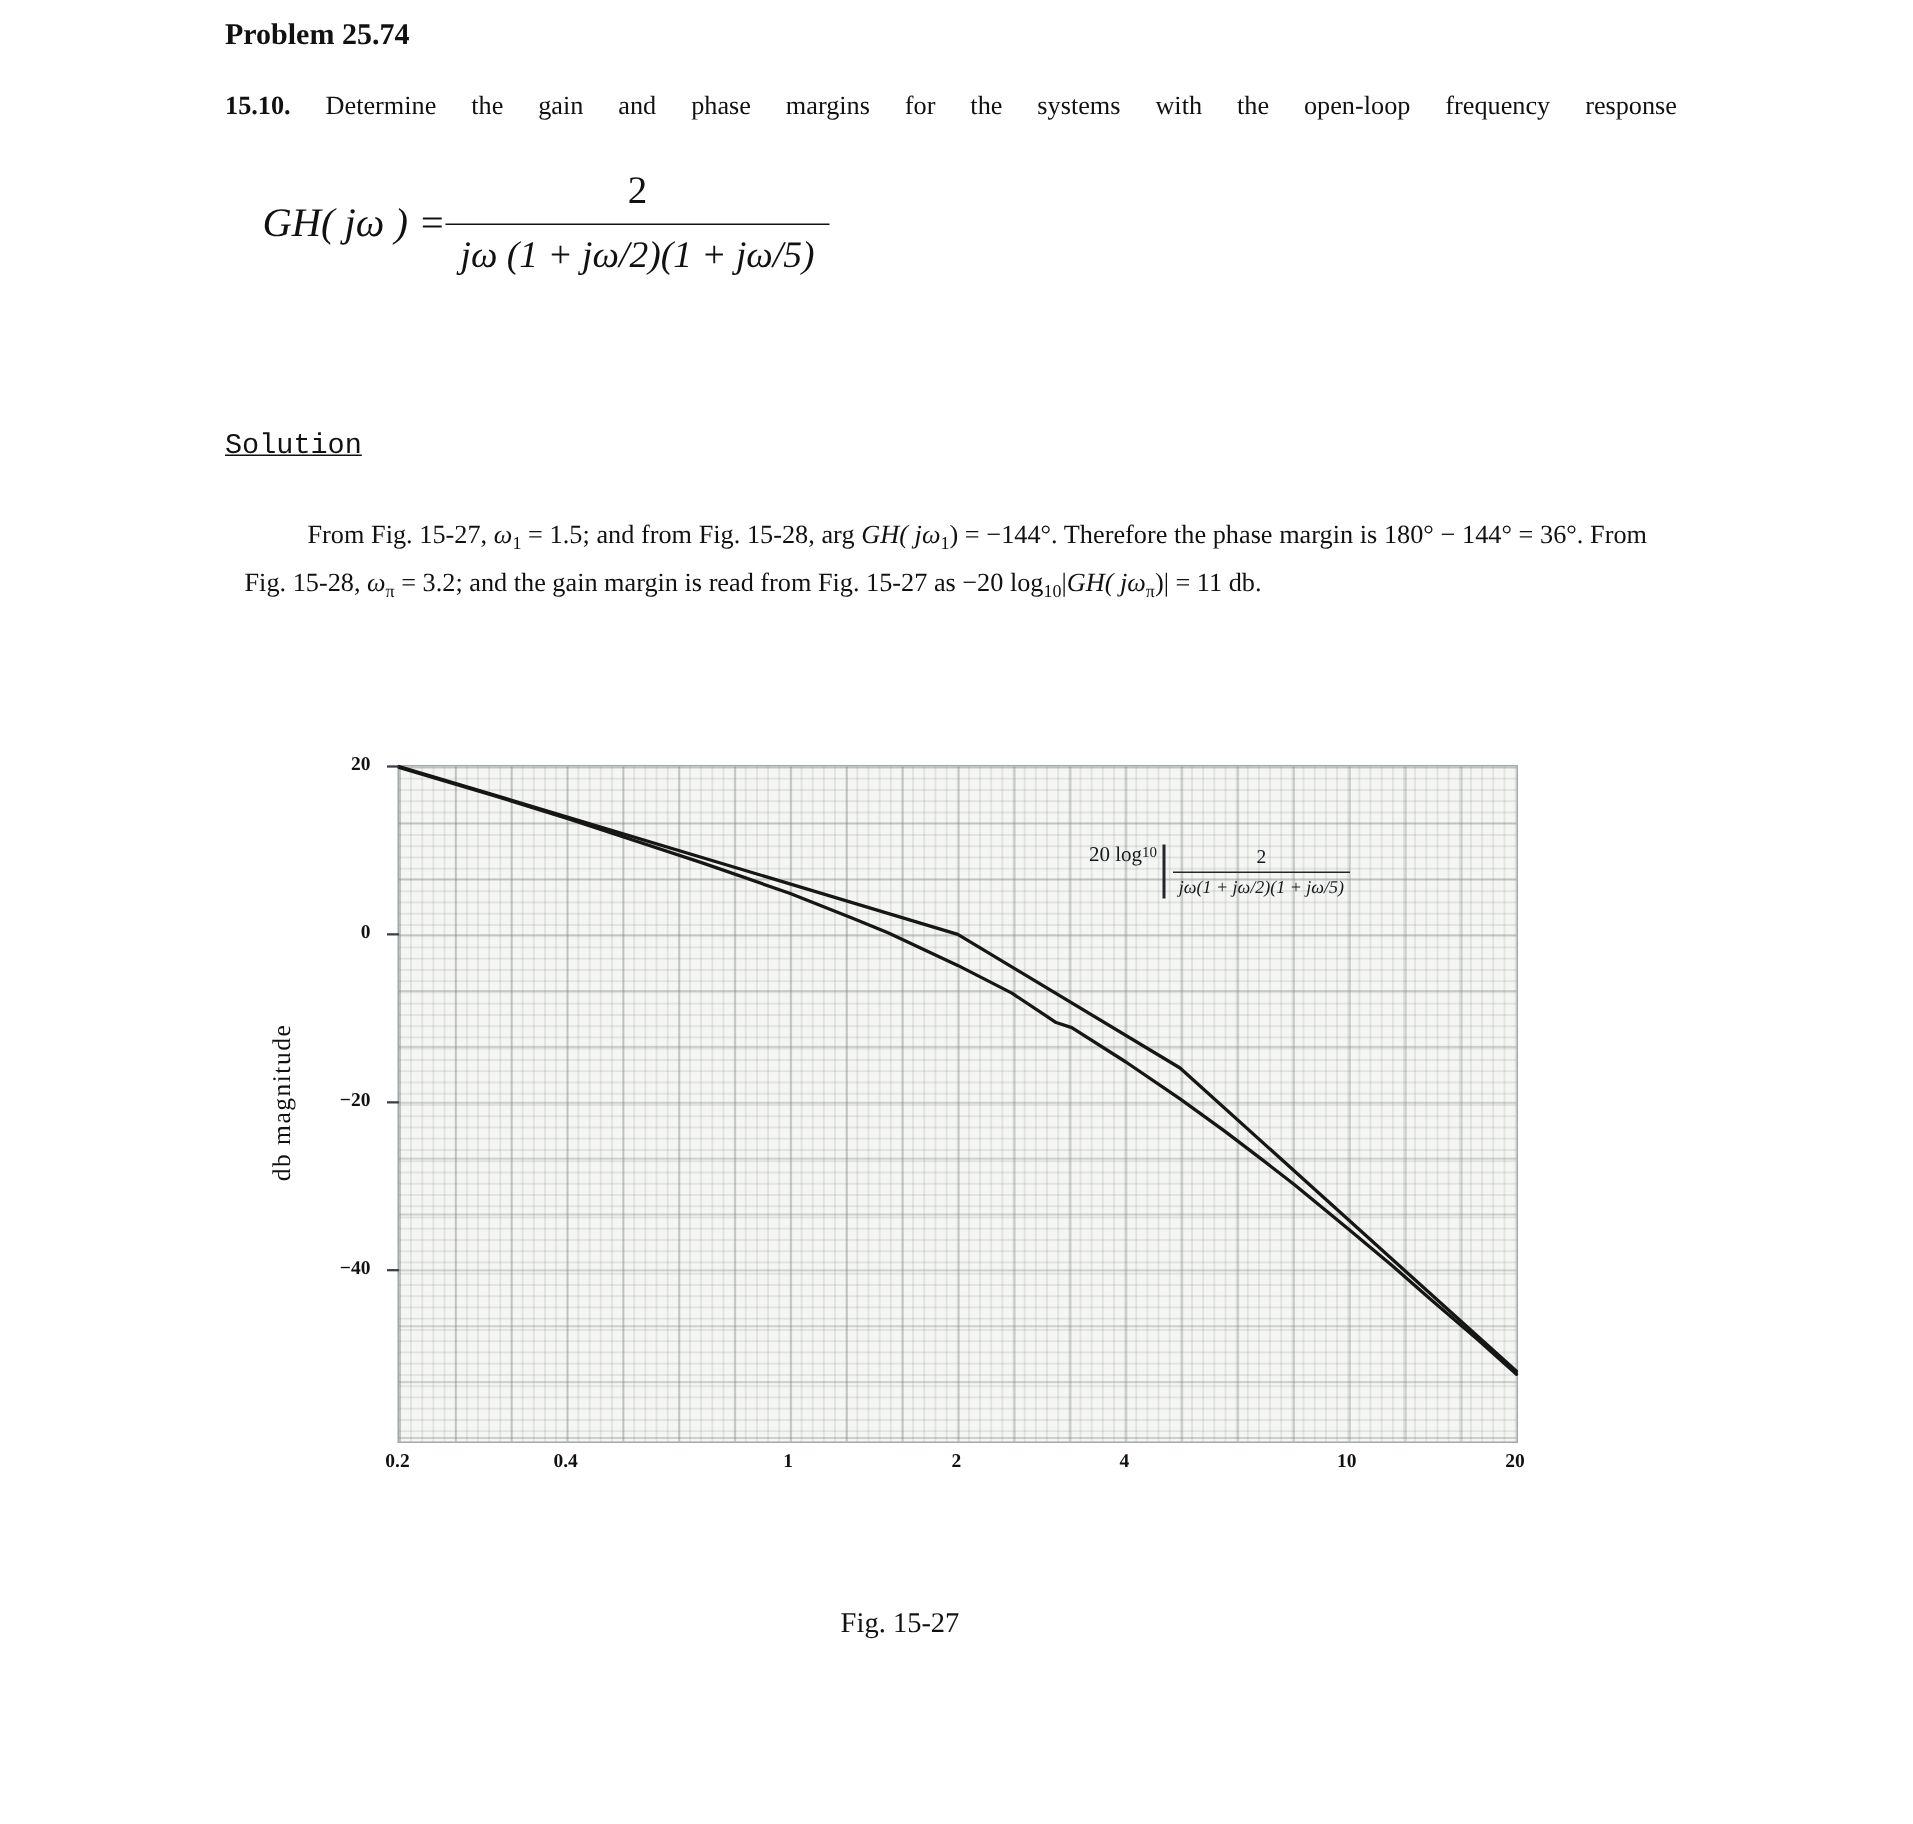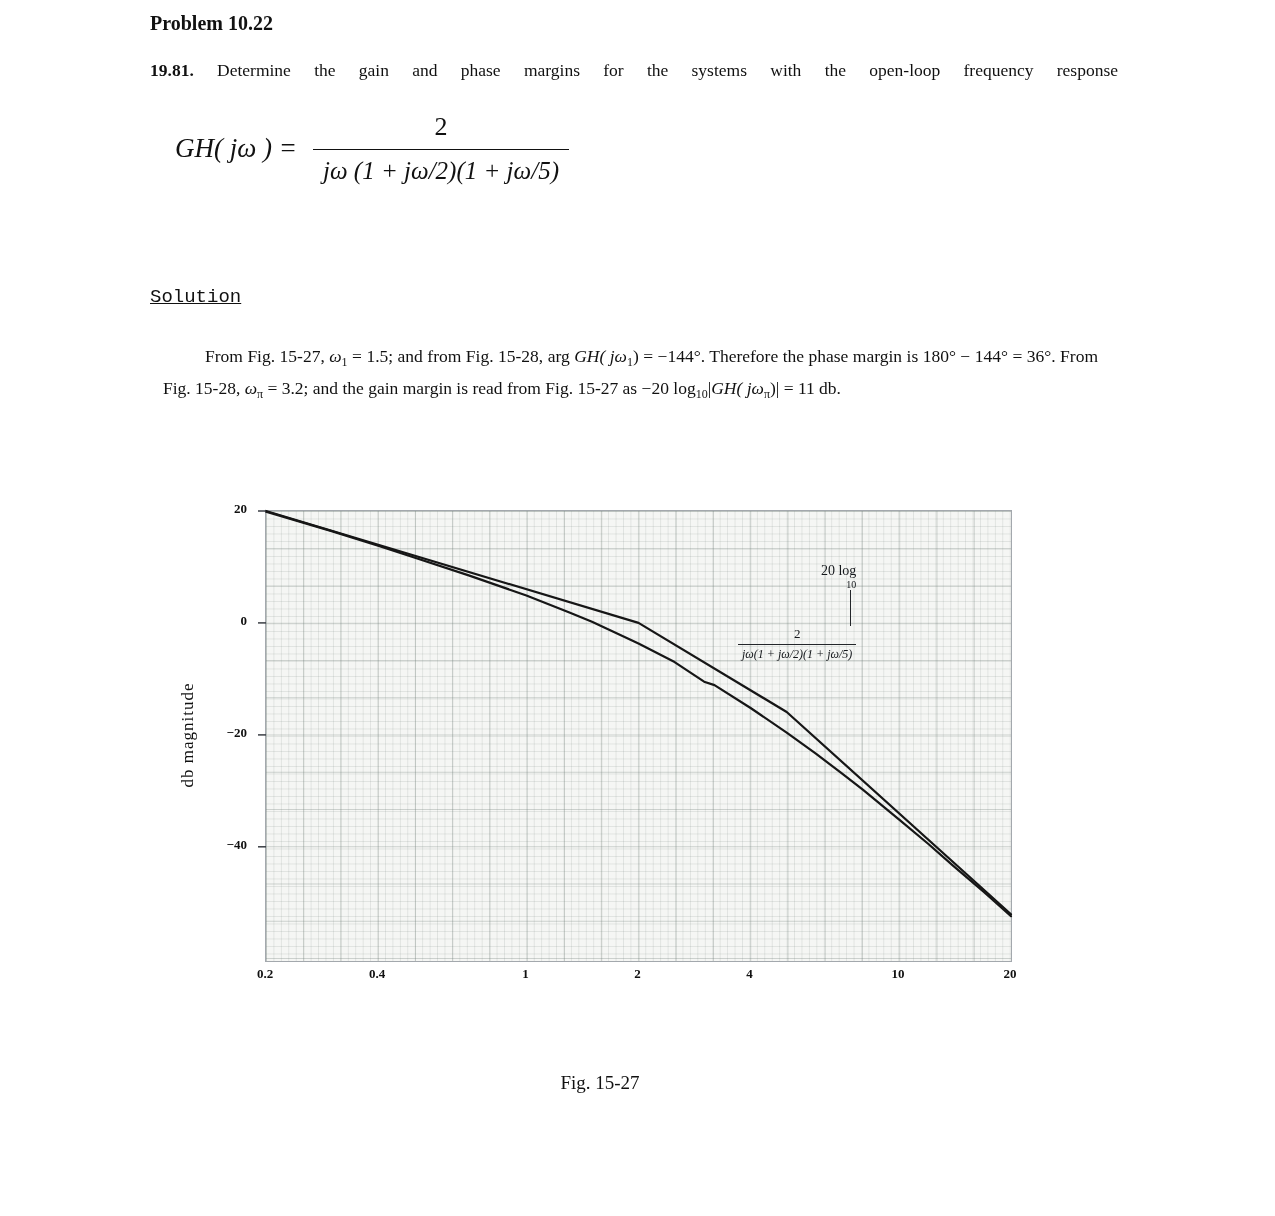--- a/index.html
+++ b/index.html
@@ -11,21 +11,21 @@
 
   #doc-title { left:150px; top:12px; font-size:20px; font-weight:bold; }
 
   #problem-statement {
     left:150px; top:60px; width:968px; font-size:17.5px;
     text-align:justify; text-align-last:justify;
   }
 
   
   #formula { left:175px; top:112px; display:flex; align-items:center; }
-  #formula .lhs { font-style:italic; font-size:27px; margin-right:16px; }
+  #formula .lhs { font-style:italic; font-size:27px; }
   .frac-big { display:inline-block; text-align:center; }
   .frac-big .num { font-size:26px; padding:0 8px 7px 8px; }
   .frac-big .den { border-top:1.6px solid #111; padding:7px 10px 0 10px;
                    font-style:italic; font-size:25px; }
 
   #solution-heading { left:150px; top:286px; font-size:19px; text-decoration:underline;font-family:Liberation Mono, monospace; }
 
   #solution-para {
     left:163px; top:343px; width:935px; font-size:17.5px; line-height:26px;
     text-align:justify; text-indent:42px;
@@ -44,22 +44,22 @@
       linear-gradient(to right, rgba(120,132,126,0.17) 1px, transparent 1px),
       linear-gradient(to bottom, rgba(120,132,126,0.17) 1px, transparent 1px);
     background-size: 37.25px 37.25px, 37.25px 37.25px, 7.45px 7.5px, 7.45px 7.5px;
     border:1px solid #a3a8ad;
   }
   #plot svg { position:absolute; left:0; top:0; overflow:visible; }
   #plot svg polyline { fill:none; stroke:#161616; stroke-width:2.2;
                        stroke-linejoin:round; stroke-linecap:round; }
 
   #plot-annotation {
-    position:absolute; left:472px; top:52px; display:flex; align-items:flex-end;
-    font-size:14px; color:#15181c;flex-direction:column;
+    position:absolute; left:460px; top:52px; display:flex; align-items:flex-start;
+    font-size:14px; color:#15181c;
   }
   #plot-annotation .vbar { width:1.4px; height:36px; background:#23262a; margin:0 5px 0 4px; }
   .frac-s { display:inline-block; text-align:center; }
   .frac-s .num { font-size:13px; padding-bottom:2px; }
   .frac-s .den { border-top:1px solid #23262a; padding:2px 4px 0 4px;
                  font-style:italic; font-size:12px; }
   .ann-sub { font-size:10px; vertical-align:-3px; }
 
   #y-ticks { left:203px; top:510px; width:54px; height:450px; }
   .ytick { position:absolute; right:10px; font-size:13px; font-weight:bold;
@@ -74,23 +74,23 @@
     font-size:17px; letter-spacing:1px; white-space:nowrap;
   }
   #x-axis-label { left:265px; top:1002px; width:745px; text-align:center; font-size:18px; }
   #fig-caption  { left:195px; top:1040px; width:810px; text-align:center; font-size:19px;margin-top:32px; }
 </style>
 </head>
 <body>
 
 <div id="page">
 
-  <div id="doc-title" class="abs">Problem 10.22</div>
+  <div id="doc-title" class="abs">Problem 25.74</div>
 
-  <div id="problem-statement" class="abs"><span class="seg-b">19.81.</span><span>  Determine the gain and phase margins for the systems with the open-loop frequency response</span></div>
+  <div id="problem-statement" class="abs"><span class="seg-b">15.10.</span><span>  Determine the gain and phase margins for the systems with the open-loop frequency response</span></div>
 
   <div id="formula" class="abs">
     <span class="lhs">GH( jω ) =</span>
     <span class="frac-big">
       <div class="num">2</div>
       <div class="den">jω (1 + jω/2)(1 + jω/5)</div>
     </span>
   </div>
 
   <div id="solution-heading" class="abs">Solution</div>

